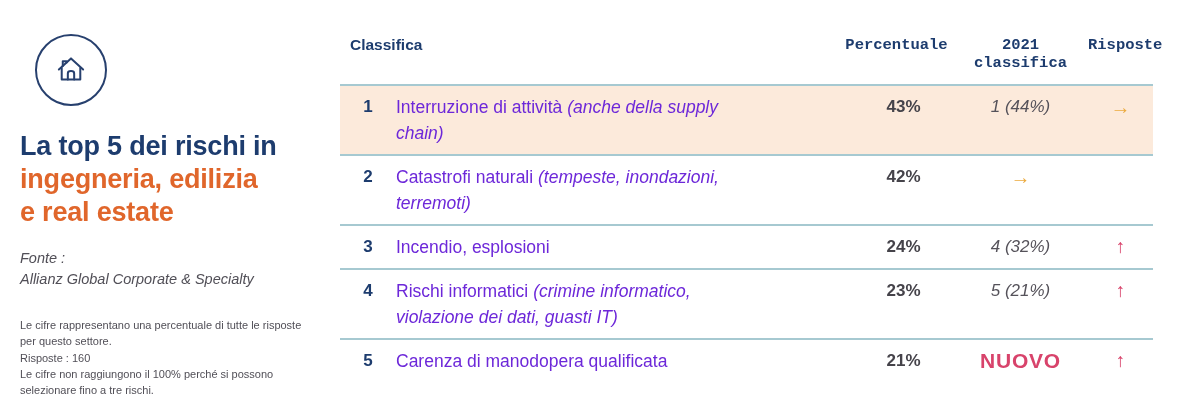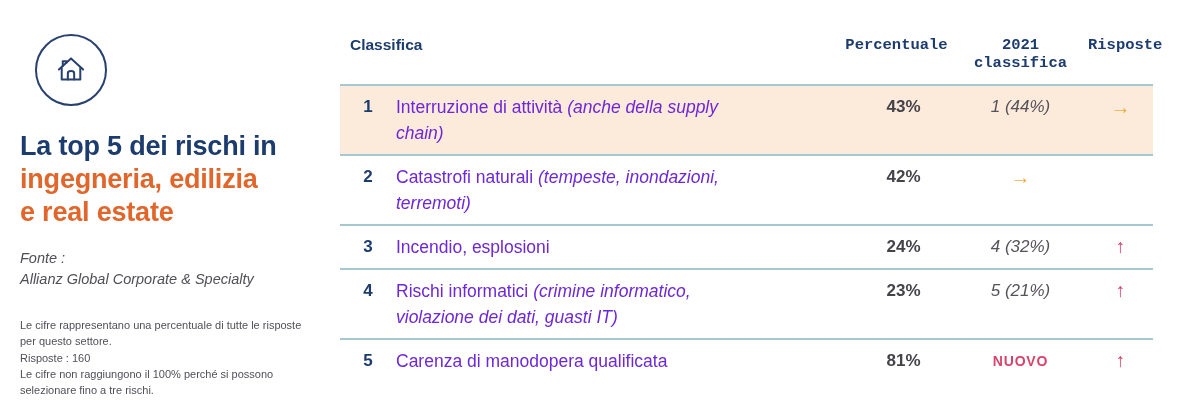--- a/index.html
+++ b/index.html
@@ -78,21 +78,21 @@
   }
   .cell-prev {
     text-align:center;
     font-style:italic;
     font-size:17px; line-height:26px;
     color:#55525a;
   }
   .cell-prev.new {
     font-style:normal; font-weight:bold;
     color:#d8436b; letter-spacing:0.8px;
-    font-size:14px;
+    font-size:21px;
   }
   .cell-trend {
     text-align:center;
     font-weight:bold; font-size:20px; line-height:26px;
   }
   .cell-trend.stable { color:#ecaa3e; }
   .cell-trend.up { color:#d8436b; font-size:19px; }
 </style>
 </head>
 <body>
@@ -157,17 +157,17 @@
     <div class="cell-rank">4</div>
     <div class="cell-risk"><span>Rischi informatici</span> <span class="detail">(crimine informatico, violazione dei dati, guasti IT)</span></div>
     <div class="cell-pct">23%</div>
     <div class="cell-prev">5 (21%)</div>
     <div class="cell-trend up">↑</div>
   </div>
 
   <div class="trow">
     <div class="cell-rank">5</div>
     <div class="cell-risk"><span>Carenza di manodopera qualificata</span><span class="detail"></span></div>
-    <div class="cell-pct">81%</div>
+    <div class="cell-pct">21%</div>
     <div class="cell-prev new">NUOVO</div>
     <div class="cell-trend up">↑</div>
   </div>
 </section>
 
 </body></html>

